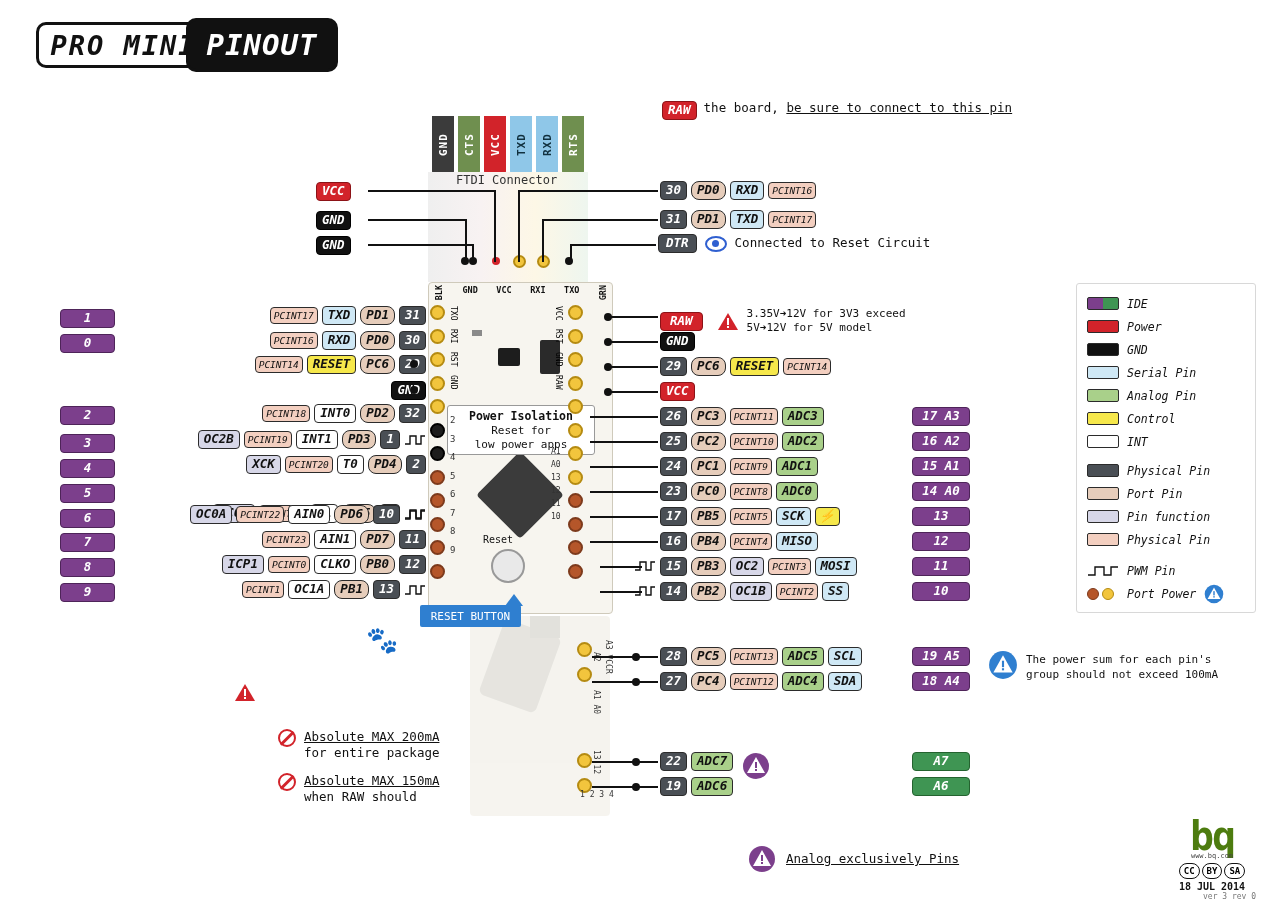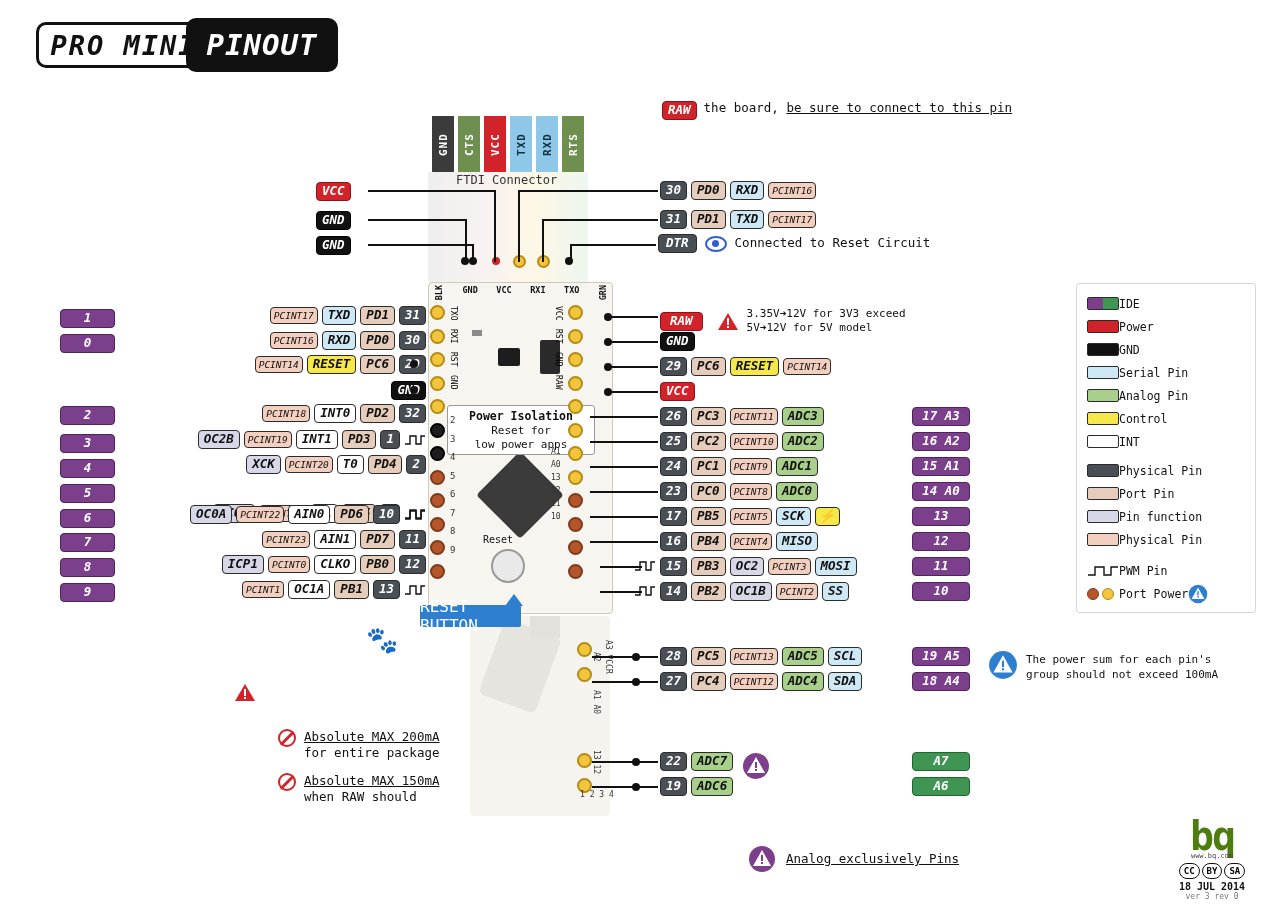--- a/index.html
+++ b/index.html
@@ -28,21 +28,21 @@
   
   .tag {
     display:inline-flex; align-items:center; justify-content:center;
     border:1px solid #2b2b2b; border-radius:4px;
     font-size:12.5px; font-style:italic; font-weight:bold;
     height:19px; padding:0 5px; white-space:nowrap; color:#111;
     line-height:1;
   }
   .tag.small { font-size:9.5px; height:17px; font-weight:normal; font-style:italic; padding:0 3px; }
   .t-phys   { background:#4a4f55; color:#fff; border-color:#2b2b2b; }
-  .t-port   { background:#e6cdbb; }
+  .t-port   { background:#e6cdbb;border-radius:8px; }
   .t-func   { background:#d7d7e8; }
   .t-int    { background:#f3cfc0; }
   .t-serial { background:#cfe8f5; }
   .t-analog { background:#a9d08a; }
   .t-ctrl   { background:#f6e84b; }
   .t-int-w  { background:#ffffff; }
   .t-ide    { background:#7c3f8c; color:#fff; border-color:#4e2459; font-style:italic; }
   .t-ide-a  { background:#3f9553; color:#fff; border-color:#24632f; font-style:italic; }
   .t-power  { background:#d2232a; color:#fff; border-color:#8c1317; }
   .t-gnd    { background:#111; color:#fff; border-color:#000; }
@@ -92,42 +92,42 @@
   }
   #power-isolation b { font-size:11.5px; }
 
   
   #reset-btn-chip {
     left:491px; top:549px; width:34px; height:34px;
     background:#e9e9e9; border:2px solid #999; border-radius:50%;
   }
   #reset-callout {
     left:420px; top:605px; width:101px; height:22px;
-    background:#2f7fd0; color:#fff; font-size:16px;
+    background:#2f7fd0; color:#fff; font-size:11px;
     display:flex; align-items:center; justify-content:center; border-radius:2px;
   }
   #reset-callout-arrow {
     left:505px; top:594px; width:0; height:0;
     border-left:9px solid transparent; border-right:9px solid transparent;
     border-bottom:12px solid #2f7fd0;
   }
 
   
   #chip {
     left:489px; top:464px; width:62px; height:62px;
     background:#3b3b3b; transform:rotate(45deg); border-radius:4px;
   }
 
   
   #legend {
     left:1076px; top:283px; width:180px; height:330px;
     background:#ffffff; border:1px solid #d8d8d8; border-radius:3px;
     padding:8px 10px;
   }
-  .leg-row { display:flex; align-items:center; gap:0; height:23px; font-size:11.5px; color:#111; }
+  .leg-row { display:flex; align-items:center; gap:8px; height:23px; font-size:11.5px; font-style:italic; color:#111; }
   .swatch { width:32px; height:13px; border:1px solid #2b2b2b; border-radius:2px; }
   .sw-split { background:linear-gradient(to right,#7c3f8c 0 50%,#3f9553 50% 100%); }
   .sw-power { background:#d2232a; }
   .sw-gnd { background:#111; }
   .sw-serial { background:#cfe8f5; }
   .sw-analog { background:#a9d08a; }
   .sw-ctrl { background:#f6e84b; }
   .sw-int { background:#ffffff; }
   .sw-phys { background:#4a4f55; }
   .sw-port { background:#e6cdbb; }
@@ -150,21 +150,21 @@
     left:1168px; top:820px; width:88px; height:70px; text-align:center;
   }
   #bq-mark { font-size:40px; font-weight:bold; color:#4d7c0f; line-height:0.8; letter-spacing:-2px; }
   #bq-url { font-size:7px; color:#444; }
   #cc-box { display:flex; gap:2px; justify-content:center; margin-top:3px; }
   .cc-pill {
     height:16px; border:1px solid #111; border-radius:8px; background:#fff;
     display:flex; align-items:center; padding:0 4px; font-size:9px; font-weight:bold;
   }
   #bq-date { font-size:10px; font-weight:bold; color:#111; margin-top:2px; }
-  #bq-ver  { font-size:8px; color:#777; }
+  #bq-ver  { font-size:8px; color:#777;text-align:right; }
 
   
   .eye {
     width:22px; height:16px; border-radius:50%/50%;
     border:2.5px solid #2f5fd0; background:#fff;
     display:inline-flex; align-items:center; justify-content:center;
   }
   .eye i { width:7px; height:7px; border-radius:50%; background:#2f5fd0; display:block; }
 
   

